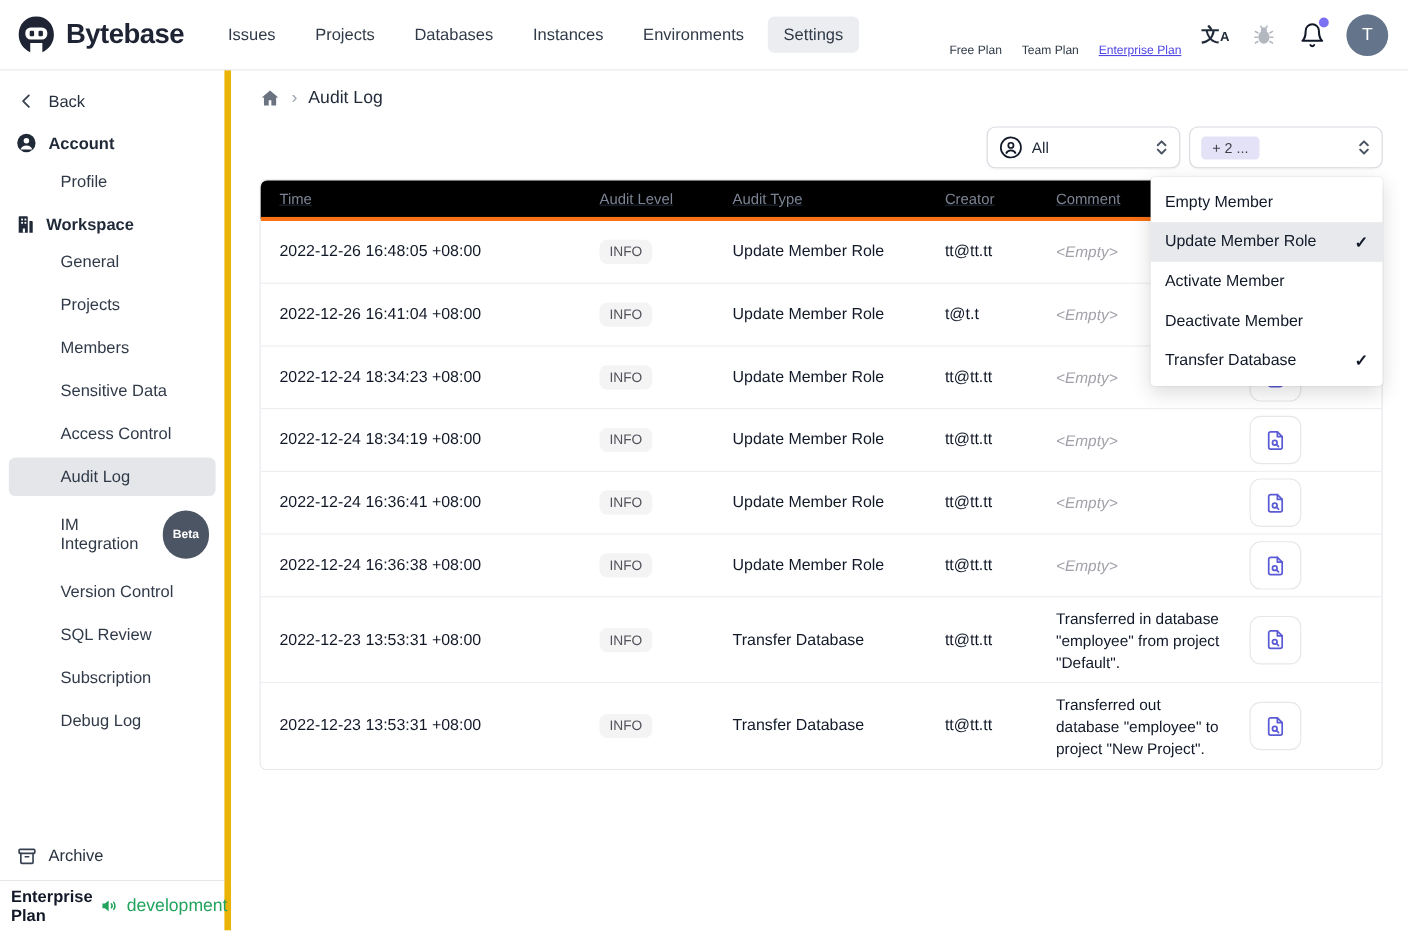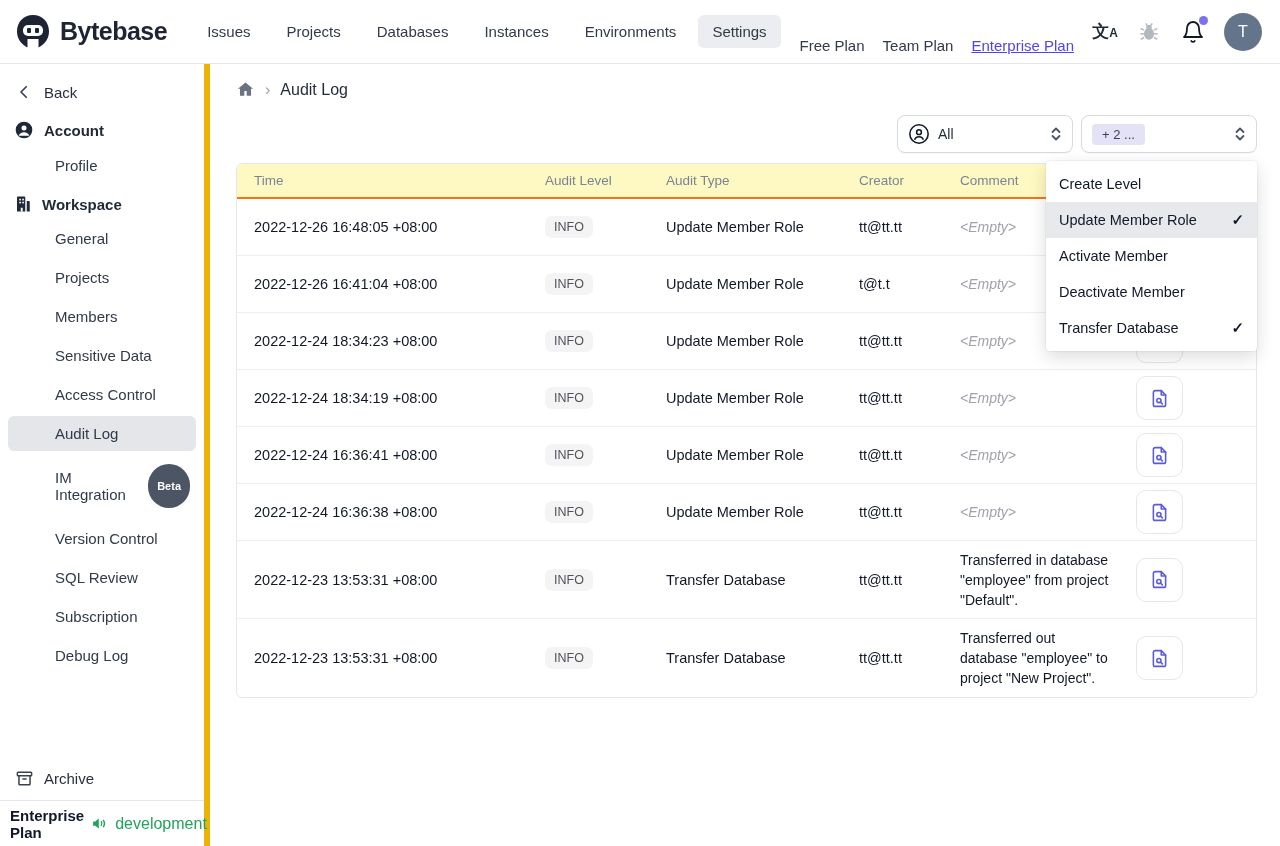--- a/index.html
+++ b/index.html
@@ -7,21 +7,21 @@
 
   
   .topnav { height:64px; display:flex; align-items:center; border-bottom:1px solid #e5e7eb; padding:0 18px 0 14px; }
   .brand { display:flex; align-items:center; gap:8px; margin-right:26px; }
   .brand-mark { width:38px; height:38px; position:relative; }
   .brand-name { font-size:25px; font-weight:800; color:#1e2433; letter-spacing:-0.5px; }
   .nav-links { display:flex; align-items:center; gap:8px; }
   .nav-link { font-size:15px; color:#303a48; padding:8px 14px; border-radius:6px; cursor:pointer; white-space:nowrap; }
   .nav-link.active { background:#ebedf0; }
   .topnav-right { margin-left:auto; display:flex; align-items:center; gap:18px; }
-  .plan-link { font-size:15px; color:#303a48; white-space:nowrap;margin-top:28px; }
+  .plan-link { font-size:11px; color:#303a48; white-space:nowrap;margin-top:28px; }
   .plan-link.upgrade { color:#4f46e5; text-decoration:underline; cursor:pointer; }
   .icon-btn { width:26px; height:26px; display:flex; align-items:center; justify-content:center; position:relative; cursor:pointer; }
   .translate-glyph { font-size:17px; font-weight:700; color:#1f2937; line-height:1; white-space:nowrap; }
   .bell-dot { position:absolute; top:-3px; right:-2px; width:9px; height:9px; border-radius:50%; background:#7c70f2; }
   .avatar { width:38px; height:38px; border-radius:50%; background:#64748b; color:#fff; font-size:16px; display:flex; align-items:center; justify-content:center; cursor:pointer; }
 
   
   .app { display:flex; height:782px; }
   .sidebar { width:210px; border-right:6px solid #eab308; display:flex; flex-direction:column; padding-top:10px; }
   .side-row { display:flex; align-items:center; gap:10px; padding:8px 14px; font-size:15px; color:#27303f; cursor:pointer; }
@@ -42,21 +42,21 @@
   .crumb-current { font-size:16px; color:#1f2937; }
 
   .filter-row { display:flex; justify-content:flex-end; gap:8px; padding:16px 23px 0 0; }
   .select-box { width:176px; height:38px; background:#fff; border:1px solid #d7dadf; border-radius:8px; display:flex; align-items:center; padding:0 10px; gap:8px; cursor:pointer; box-shadow:0 1px 1px rgba(0,0,0,.03); }
   .select-box .val { font-size:14px; color:#1f2937; }
   .select-box .spacer { flex:1; }
   .chip { background:#e3e2f7; color:#3f3f46; font-size:13px; padding:3px 10px; border-radius:4px; }
 
   .log-table { margin:10px 0 0 26px; width:1021px; border:1px solid #e5e7eb; border-radius:6px; background:#fff; }
   .tgrid { display:grid; grid-template-columns:291px 121px 193px 101px 181px 1fr; align-items:center; }
-  .thead { background:#fef9c3; border-bottom:2px solid #f97316; border-radius:6px 6px 0 0; }
+  .thead { background:#000000; border-bottom:4px solid #f97316; border-radius:6px 6px 0 0;text-decoration:underline; }
   .th { font-size:13.5px; color:#7b8494; padding:9px 0 9px 17px; }
   .trow { border-bottom:1px solid #eceef1; min-height:56px; }
   .trow:last-child { border-bottom:none; }
   .td { font-size:14.5px; color:#111827; padding:8px 8px 8px 17px; }
   .level-badge { display:inline-block; background:#f4f4f5; color:#52525b; font-size:12.5px; padding:4px 9px; border-radius:7px; }
   .empty-val { font-style:italic; color:#a1a1aa; font-size:14px; }
   .comment-val { font-size:14px; line-height:20px; color:#111827; }
   .action-cell { padding:6px 0 6px 12px; }
   .detail-btn { width:47px; height:44px; background:#fff; border:1px solid #e5e7eb; border-radius:10px; display:flex; align-items:center; justify-content:center; cursor:pointer; }
 
@@ -418,21 +418,21 @@
                 <circle cx="11.3" cy="14.3" r="2.4"></circle>
                 <path d="M13 16 l2.2 2.2"></path>
               </svg>
             </button>
           </div>
       </div>
     </div>
 
     <div class="type-menu">
       <div class="menu-item">
-        <span class="mi-label">Create Level</span>
+        <span class="mi-label">Empty Member</span>
         <span class="mi-check"></span>
       </div>
       <div class="menu-item highlight">
         <span class="mi-label">Update Member Role</span>
         <span class="mi-check">✓</span>
       </div>
       <div class="menu-item">
         <span class="mi-label">Activate Member</span>
         <span class="mi-check"></span>
       </div>

